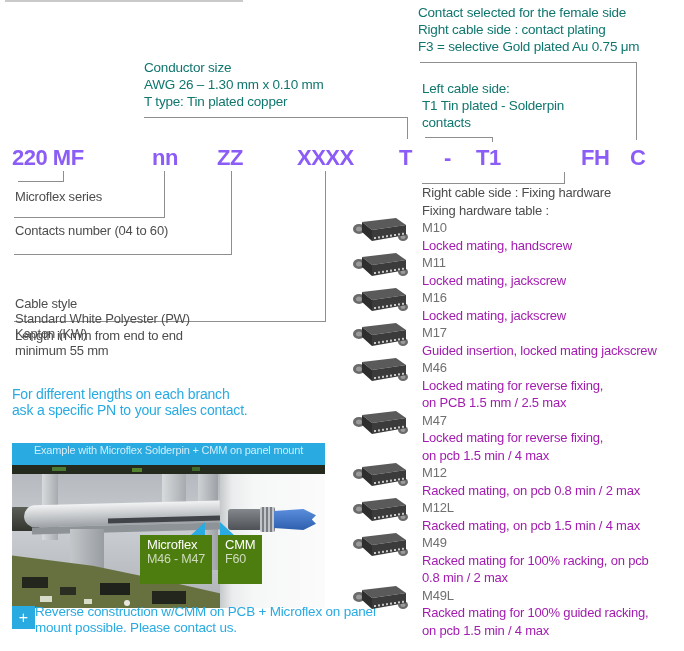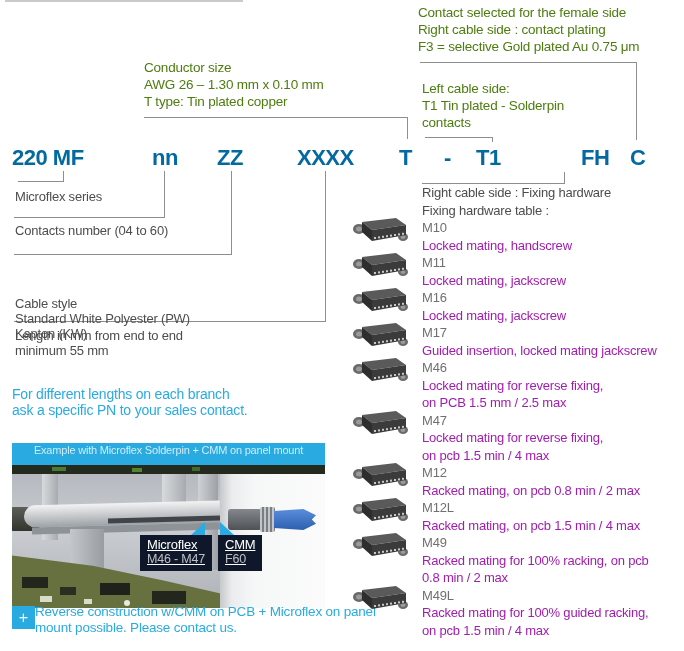--- a/index.html
+++ b/index.html
@@ -5,41 +5,41 @@
   * { margin:0; padding:0; box-sizing:border-box; }
   html,body { background:#ffffff; }
   body {
     width:684px; height:651px; position:relative; overflow:hidden;
     font-family:"Liberation Sans", sans-serif;
     -webkit-font-smoothing:antialiased;
   }
   .abs { position:absolute; }
 
   
-  .note { font-size:13.5px; line-height:17px; color:#4d7c0f; letter-spacing:-0.2px; white-space:nowrap; }
+  .note { font-size:13.5px; line-height:17px; color:#0f766e; letter-spacing:-0.2px; white-space:nowrap; }
   .lbl  { font-size:13px;  line-height:15px; color:#4d4d4d; letter-spacing:-0.2px; white-space:nowrap; }
 
   
   #top-line { left:5px; top:0; width:238px; height:2px; background:#cacaca; }
 
   
   #note-female    { left:418px; top:4px; }
   #note-conductor { left:144px; top:59px; }
   #note-leftcable { left:422px; top:80px; }
   #f3-elbow        { left:420px; top:62px;  width:217px; height:78px;  border-top:1px solid #8e8e8e; border-right:1px solid #8e8e8e; }
   #conductor-elbow { left:144px; top:117px; width:264px; height:22px;  border-top:1px solid #8e8e8e; border-right:1px solid #8e8e8e; }
   #t1-bracket      { left:425px; top:137px; width:68px;  height:5px;   border-top:1px solid #8e8e8e; border-right:1px solid #8e8e8e; }
   #elbow-mf   { left:18px;  top:171px; width:46px;  height:11px;  border-right:1px solid #8e8e8e; border-bottom:1px solid #8e8e8e; }
   #elbow-nn   { left:14px;  top:171px; width:151px; height:47px;  border-right:1px solid #8e8e8e; border-bottom:1px solid #8e8e8e; }
   #elbow-zz   { left:14px;  top:171px; width:218px; height:84px;  border-right:1px solid #8e8e8e; border-bottom:1px solid #8e8e8e; }
   #elbow-xxxx { left:14px;  top:171px; width:312px; height:151px; border-right:1px solid #8e8e8e; border-bottom:1px solid #8e8e8e; }
   #elbow-fh   { left:422px; top:172px; width:143px; height:12px;  border-right:1px solid #8e8e8e; border-bottom:1px solid #8e8e8e; }
 
   
-  .pn { position:absolute; top:145px; font-size:22px; font-weight:bold; letter-spacing:-0.5px; color:#0369a1; white-space:nowrap; }
+  .pn { position:absolute; top:145px; font-size:22px; font-weight:bold; letter-spacing:-0.5px; color:#8b5cf6; white-space:nowrap; }
   #pn0 { left:12px; }  #pn1 { left:152px; } #pn2 { left:217px; }
   #pn3 { left:297px; } #pn4 { left:399px; } #pn5 { left:444px; }
   #pn6 { left:476px; } #pn7 { left:547px;margin-left:34px; } #pn8 { left:630px; }
 
   
   #lbl-series   { left:15px; top:189px; }
   #lbl-contacts { left:15px; top:223px; }
   #lbl-cable    { left:15px; top:260px;margin-top:36px; }
   #lbl-length   { left:15px; top:328px; }
   #note-branch  { left:12px; top:387px; font-size:14px; line-height:15.5px; color:#29abe2; letter-spacing:-0.2px; white-space:nowrap; }
@@ -82,22 +82,22 @@
   #cmp7 { left:112px; top:49px; width:6px; height:6px; border-radius:50%; background:#e8e8e0; }
   #pb-panel   { left:208px; top:0; width:105px; height:143px;
                 background:linear-gradient(90deg,#c6c9cb 0px,#eaeced 12px,#f6f7f7 34px,#fbfbfb 100%); }
   #conn-body  { left:216px; top:44px; width:34px; height:21px; border-radius:3px;
                 background:linear-gradient(180deg,#84888d 0%,#4e5256 100%); }
   #conn-nut   { left:248px; top:42px; width:15px; height:25px; border-radius:2px;
                 background:repeating-linear-gradient(90deg,#c2c6ca 0 2px,#7a7e82 2px 4px); }
   #conn-plug  { left:262px; top:44px; width:42px; height:21px;
                 background:linear-gradient(180deg,#5a8edd 0%,#2d5fae 100%);
                 clip-path:polygon(0 10%, 70% 0, 100% 30%, 90% 50%, 100% 70%, 70% 100%, 0 90%); }
-  .ph-label { position:absolute; background:#0f172a; color:#ffffff; padding:2px 7px 4px;
-              font-size:13px; line-height:15px; letter-spacing:-0.2px; white-space:nowrap;text-decoration:underline; }
+  .ph-label { position:absolute; background:#4d7c0f; color:#ffffff; padding:2px 7px 17px;
+              font-size:13px; line-height:15px; letter-spacing:-0.2px; white-space:nowrap; }
   .ph-label .sub { font-size:12.5px; color:rgba(255,255,255,0.72); }
   #lbl-mfx { left:128px; top:70px; }
   #lbl-cmm { left:206px; top:70px; }
   #ptr-mfx { left:178px; top:57px; width:15px; height:14px; background:#29abe2;
              clip-path:polygon(100% 0, 100% 100%, 0 100%); }
   #ptr-cmm { left:208px; top:57px; width:15px; height:14px; background:#29abe2;
              clip-path:polygon(0 0, 100% 100%, 0 100%); }
 
   
   #bottom-note { left:12px; top:606px; display:flex; align-items:flex-start; }

